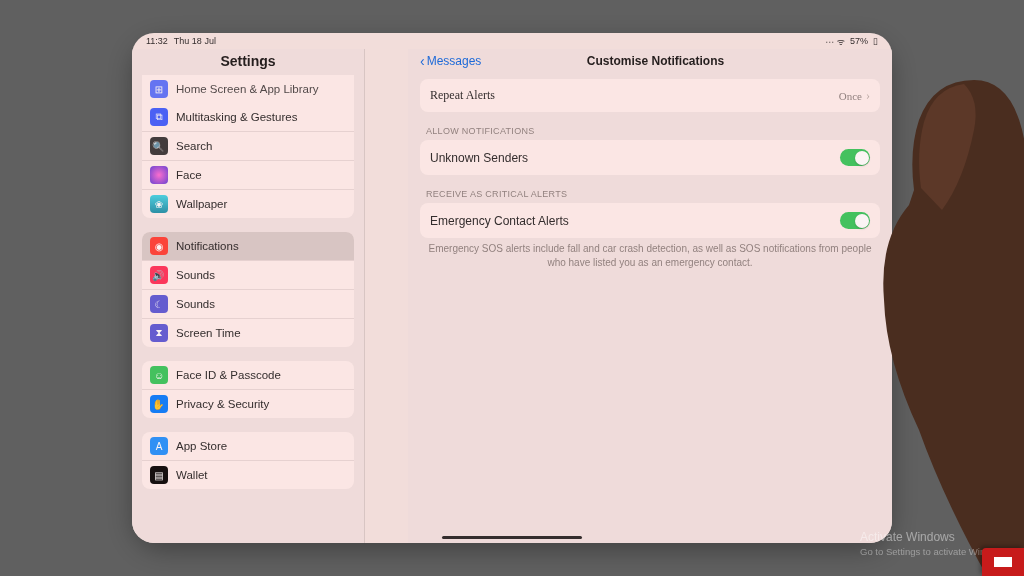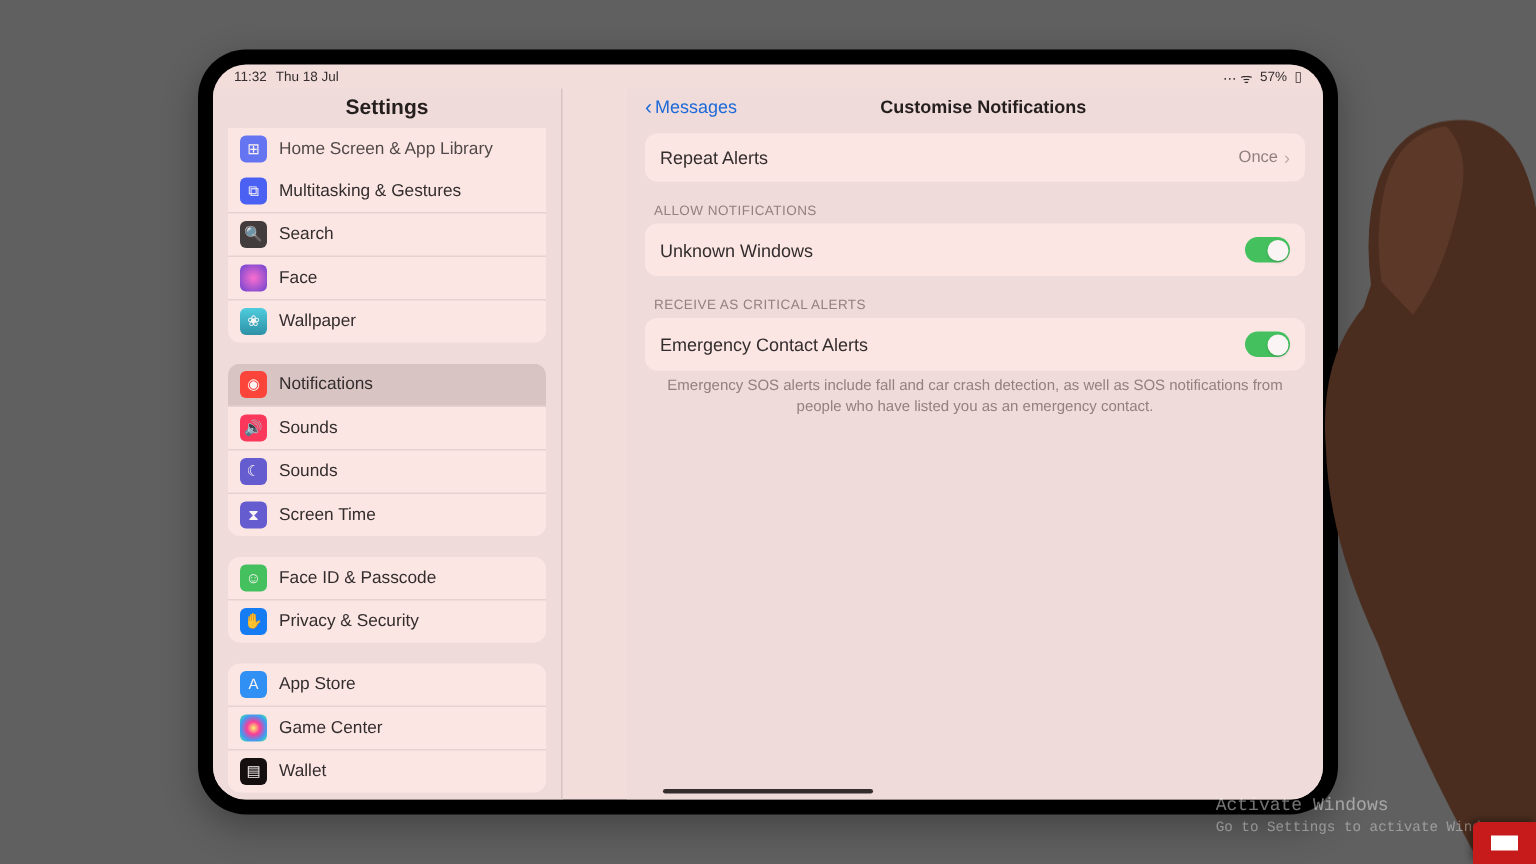--- a/index.html
+++ b/index.html
@@ -2,21 +2,20 @@
 <html><head>
 <meta charset="utf-8">
 <style>
   * { box-sizing: border-box; margin: 0; padding: 0; }
   html, body { width: 1024px; height: 576px; overflow: hidden; font-family: -apple-system, "Helvetica Neue", Arial, sans-serif; }
   body { background: #606060; display: flex; align-items: center; justify-content: center; }
 
   .ipad-shell {
     width: 760px; height: 510px;
     background: #000; border-radius: 32px;
-    padding: 10px;
     box-shadow: 0 8px 24px rgba(0,0,0,0.3);
     position: relative;
   }
   .screen {
     width: 100%; height: 100%;
     background: #f5e6e3;
     border-radius: 22px;
     overflow: hidden;
     display: flex; flex-direction: column;
     position: relative;
@@ -127,21 +126,21 @@
     right: -10px; top: 60px;
     width: 210px; height: 520px;
     pointer-events: none;
     z-index: 50;
   }
 
   
   .watermark {
     position: fixed; right: 14px; bottom: 18px;
     color: rgba(255,255,255,0.45); font-size: 12px; text-align: left;
-    font-family: Liberation Mono, monospace; line-height: 1.3;
+    font-family: Liberation Sans, sans-serif; line-height: 1.3;
     z-index: 60;
   }
   .watermark .sub { font-size: 9.5px; opacity: 0.85; }
 
   .corner-badge {
     position: fixed; right: 0; bottom: 0;
     width: 42px; height: 28px;
     background: #c71b1b; border-top-left-radius: 4px;
     box-shadow: -2px -2px 4px rgba(0,0,0,0.3);
     display: flex; align-items: center; justify-content: center;
@@ -225,51 +224,47 @@
               <span>Privacy &amp; Security</span>
             </div>
           </div>
 
           <div class="group">
             <div class="row">
               <div class="icon" style="background:#1e90ff;">A</div>
               <span>App Store</span>
             </div>
             <div class="row">
-              <div class="icon" style="background:radial-gradient(circle,#ff6,#f39,#39f,#3f9);"></div>
-              <span>Game Center</span>
-            </div>
-            <div class="row">
               <div class="icon" style="background:#000;">▤</div>
               <span>Wallet</span>
             </div>
           </div>
 
         </div>
       </div>
 
       <div class="detail">
         <div class="detail-header">
           <div class="back-btn">
             <span style="font-size:14px;">‹</span>
             <span>Messages</span>
           </div>
           <div class="detail-title">Customise Notifications</div>
         </div>
 
         <div class="detail-body">
-          <div class="cell" style="margin-top:4px;">
+          <div class="cell" style="margin-top:4px;font-family:Liberation Serif, serif;">
             <span>Repeat Alerts</span>
             <span class="value">Once</span>
             <span style="color:#bbaea9;margin-left:4px;">›</span>
           </div>
 
           <div class="section-header">ALLOW NOTIFICATIONS</div>
           <div class="cell">
-            <span>Unknown Windows</span>
+            <span>Unknown Senders</span>
             <div class="toggle"></div>
           </div>
 
           <div class="section-header">RECEIVE AS CRITICAL ALERTS</div>
           <div class="cell">
             <span>Emergency Contact Alerts</span>
             <div class="toggle"></div>
           </div>
           <div class="footnote">Emergency SOS alerts include fall and car crash detection, as well as SOS notifications from people who have listed you as an emergency contact.</div>
         </div>

